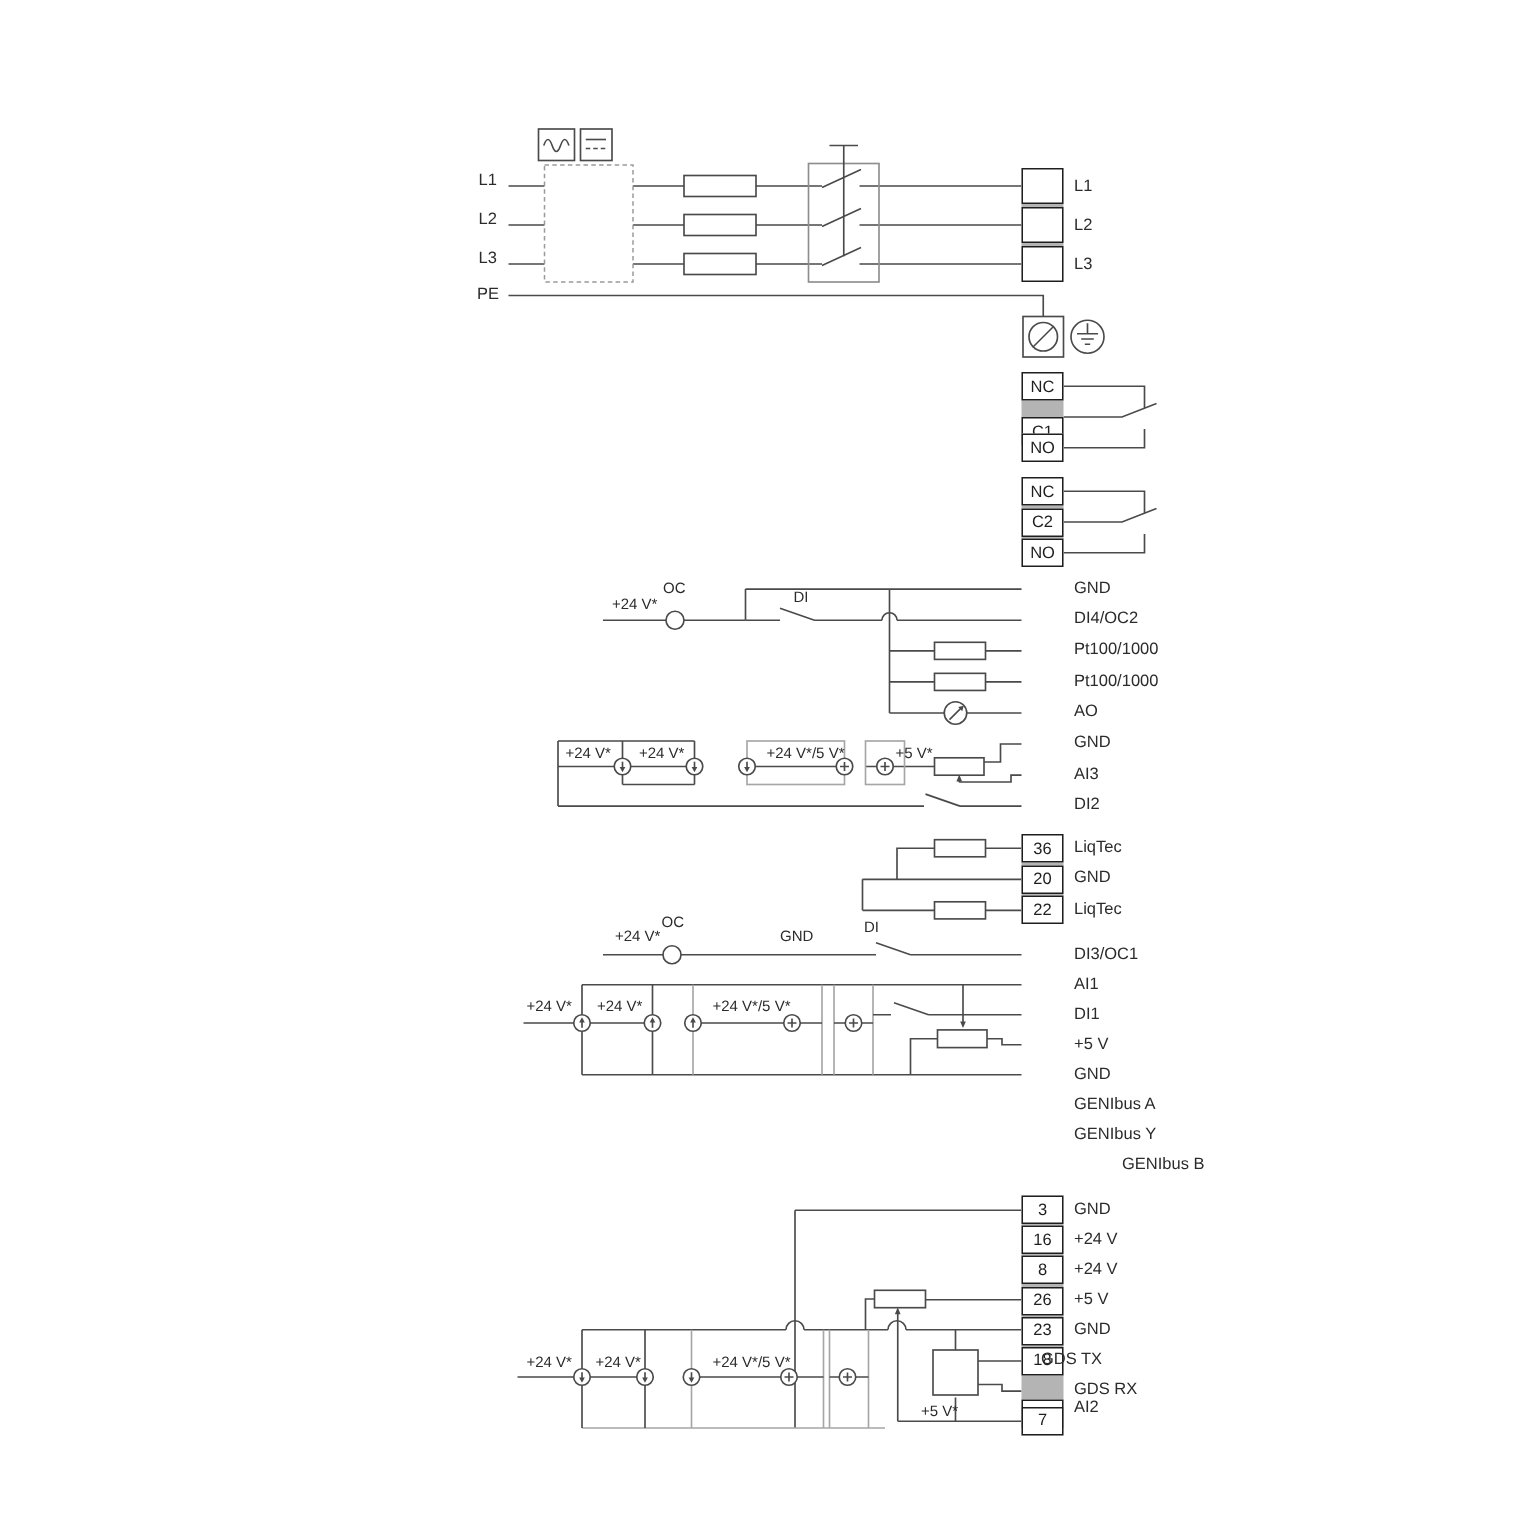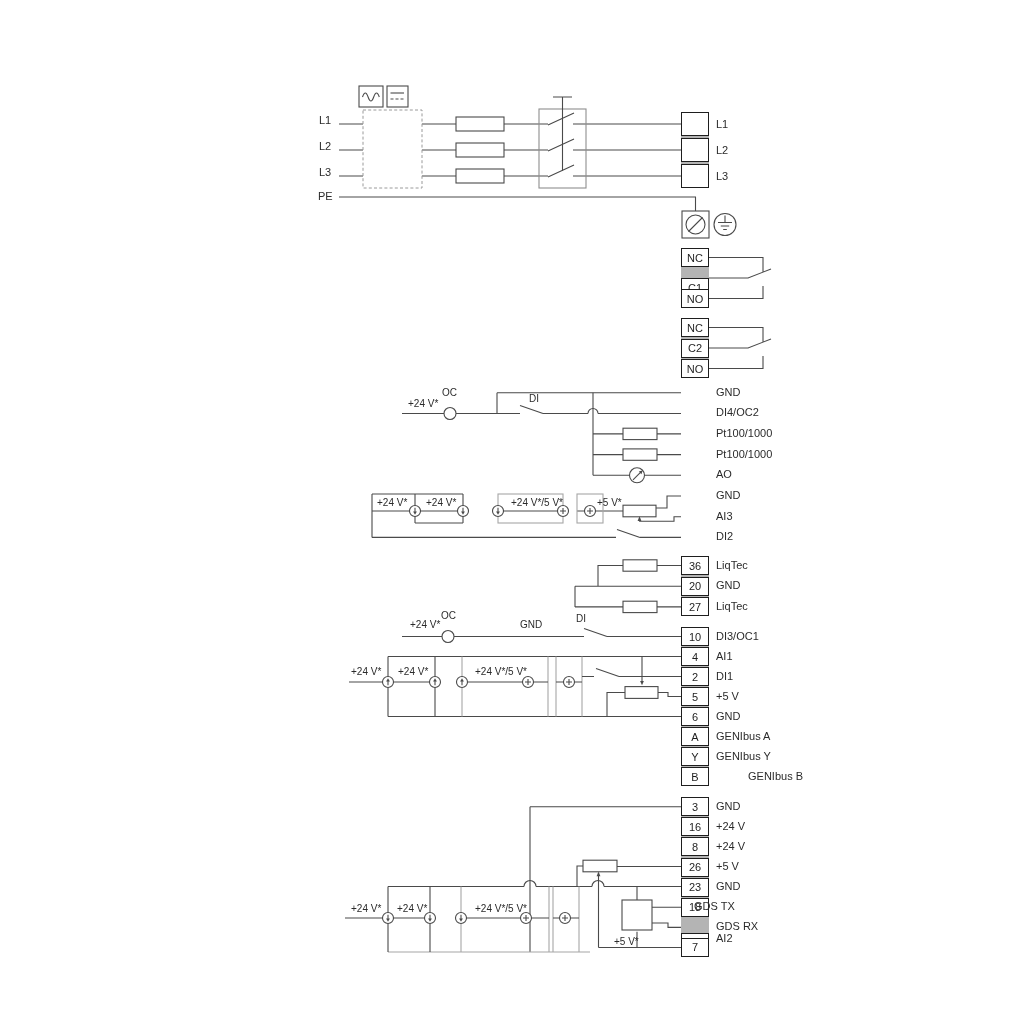--- a/index.html
+++ b/index.html
@@ -204,36 +204,26 @@
 <div class="lbl" style="left:716px;top:426.9px">Pt100/1000</div>
 <div class="lbl" style="left:716px;top:447.6px">Pt100/1000</div>
 <div class="lbl" style="left:716px;top:468.3px">AO</div>
 <div class="lbl" style="left:716px;top:489px">GND</div>
 <div class="lbl" style="left:716px;top:509.7px">AI3</div>
 <div class="lbl" style="left:716px;top:530.4px">DI2</div>
 
 <div class="strip" style="left:681px;top:556px;height:60.4px">
   <div class="tcell" style="top:0px">36</div>
   <div class="tcell" style="top:20.7px">20</div>
-  <div class="tcell" style="top:41.4px">27</div>
+  <div class="tcell" style="top:41.4px">22</div>
 </div>
 <div class="lbl" style="left:716px;top:558.5px">LiqTec</div>
 <div class="lbl" style="left:716px;top:579.2px">GND</div>
 <div class="lbl" style="left:716px;top:599.9px">LiqTec</div>
 
-<div class="strip" style="left:681px;top:627px;height:159px">
-  <div class="tcell" style="top:0px">10</div>
-  <div class="tcell" style="top:20px">4</div>
-  <div class="tcell" style="top:40px">2</div>
-  <div class="tcell" style="top:60px">5</div>
-  <div class="tcell" style="top:80px">6</div>
-  <div class="tcell" style="top:100px">A</div>
-  <div class="tcell" style="top:120px">Y</div>
-  <div class="tcell" style="top:140px">B</div>
-</div>
 <div class="lbl" style="left:716px;top:629.5px">DI3/OC1</div>
 <div class="lbl" style="left:716px;top:649.5px">AI1</div>
 <div class="lbl" style="left:716px;top:669.5px">DI1</div>
 <div class="lbl" style="left:716px;top:689.5px">+5 V</div>
 <div class="lbl" style="left:716px;top:709.5px">GND</div>
 <div class="lbl" style="left:716px;top:729.5px">GENIbus A</div>
 <div class="lbl" style="left:716px;top:749.5px">GENIbus Y</div>
 <div class="lbl" style="left:748px;top:769.5px">GENIbus B</div>
 
 <div class="strip" style="left:681px;top:797.3px;height:159.7px">

